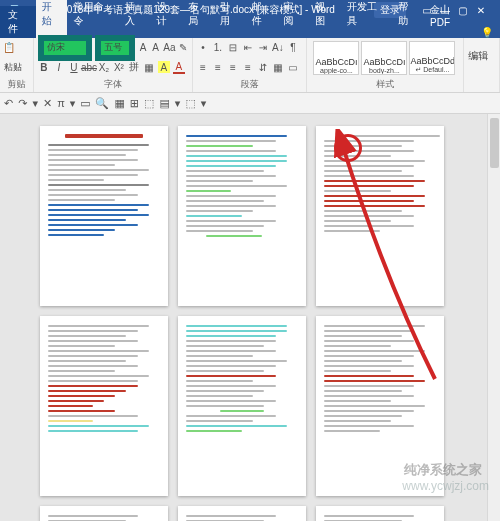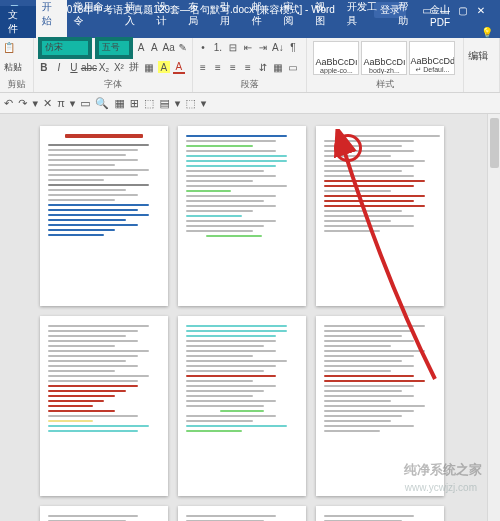--- a/index.html
+++ b/index.html
@@ -10,37 +10,37 @@
   .menubar{background:#2b579a;color:#fff;height:18px;display:flex;align-items:flex-end;font-size:10px}
   .menubar .filetab{background:#19478a;padding:2px 8px}
   .menubar .tab{padding:10px 6px;cursor:pointer}
   .menubar .tab.active{background:#f3f3f3;color:#2b579a}
   .menubar .spacer{flex:1}
   .menubar .help{display:flex;align-items:center;gap:3px;padding:0 6px}
   .ribbon{background:#f3f3f3;border-bottom:1px solid #d4d4d4;height:54px;display:flex;font-size:10px;color:#444}
   .group{border-right:1px solid #e0e0e0;display:flex;flex-direction:column;padding:1px 4px 0;justify-content:space-between}
   .group .row{display:flex;align-items:center;gap:3px;height:17px}
   .group .label{text-align:center;font-size:9px;color:#666;padding-bottom:1px}
-  .sel{border:4px solid #0f766e;background:#14b8a6;height:14px;display:flex;align-items:center;padding:0 3px;font-size:9px}
+  .sel{border:6px solid #0f766e;background:#22c55e;height:14px;display:flex;align-items:center;padding:0 3px;font-size:9px}
   .icn{width:12px;height:12px;display:inline-flex;align-items:center;justify-content:center;color:#555}
   .styles{display:flex;gap:2px;padding:2px}
   .stylebox{border:1px solid #d0d0d0;background:#fff;width:44px;height:32px;font-size:7px;text-align:center;display:flex;flex-direction:column;justify-content:flex-end;overflow:hidden}
   .stylebox .big{font-size:9px;color:#333}
   .qat{background:#f3f3f3;height:20px;border-bottom:1px solid #d4d4d4;display:flex;align-items:center;padding:0 4px;gap:5px;color:#555;font-size:11px}
   .workspace{position:relative;height:409px;background:#e6e6e6;overflow:hidden}
   .pages{display:grid;grid-template-columns:repeat(3,128px);gap:10px;padding:12px 0 0 40px}
   .page{background:#fff;box-shadow:0 1px 3px rgba(0,0,0,.3);height:180px;position:relative;overflow:hidden;padding:6px 8px;box-sizing:border-box}
   .page .ln{height:2px;margin:3px 0;border-radius:1px}
   .c-gray{background:#bbb}.c-red{background:#c0392b}.c-blue{background:#2e6cb5}.c-green{background:#7fd67a}.c-cyan{background:#6fd3d0}.c-yel{background:#efe08a}.c-dkgray{background:#888}.w90{width:90%}.w80{width:80%}.w70{width:70%}.w60{width:60%}.w50{width:50%}.w40{width:40%}
   .page3 .circle{position:absolute;top:8px;left:18px;width:22px;height:22px;border:3px solid #d02626;border-radius:50%}
   .arrow{position:absolute;pointer-events:none}
   .vscroll{position:absolute;right:0;top:0;bottom:0;width:12px;background:#efefef;border-left:1px solid #d8d8d8}
   .vthumb{position:absolute;right:1px;top:4px;width:9px;height:50px;background:#c9c9c9;border-radius:2px}
   .wm1{position:absolute;right:18px;bottom:44px;font-size:13px;color:#666;opacity:.45;font-weight:bold}
-  .wm2{position:absolute;right:23px;bottom:30px;font-size:10px;color:#9aa;opacity:.55}
+  .wm2{position:absolute;right:11px;bottom:30px;font-size:12px;color:#9aa;opacity:.55}
   .ln.title{height:4px;margin-bottom:6px}
 </style>
 </head>
 <body>
 
 <div class="titlebar">
   <span class="icn">📄</span>
   <span class="title">2018年中考语文真题129套—名句默写.docx [兼容模式] - Word</span>
   <span class="signin">登录</span>
   <span class="winbtn">▭</span>

